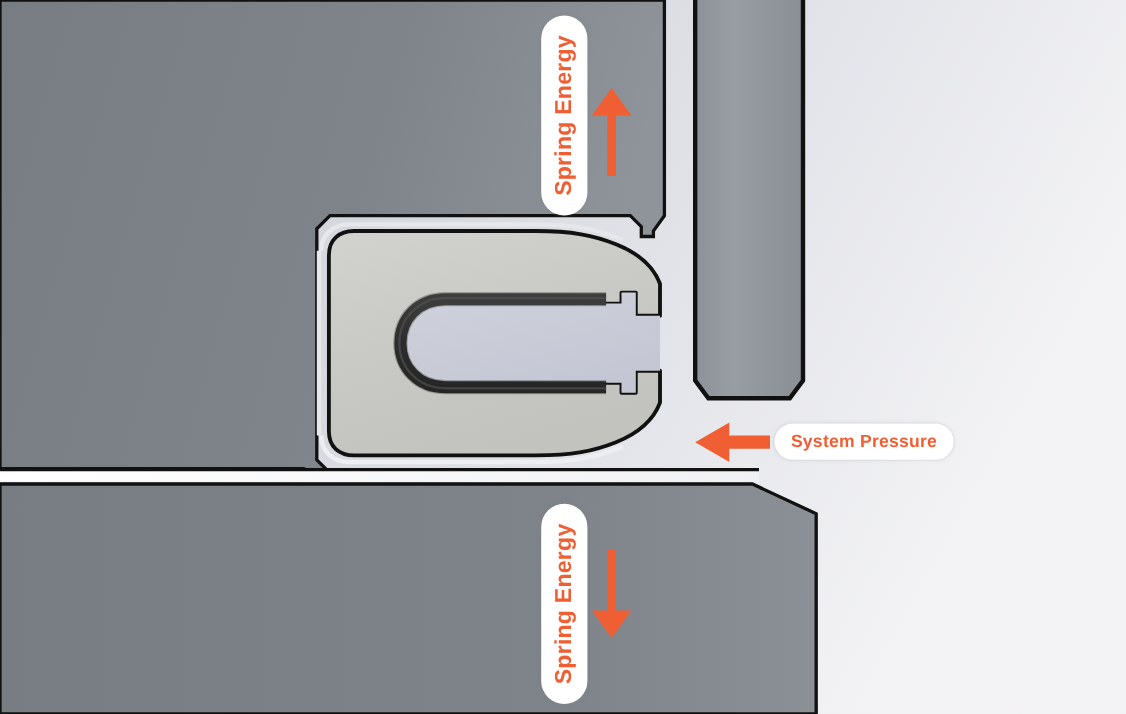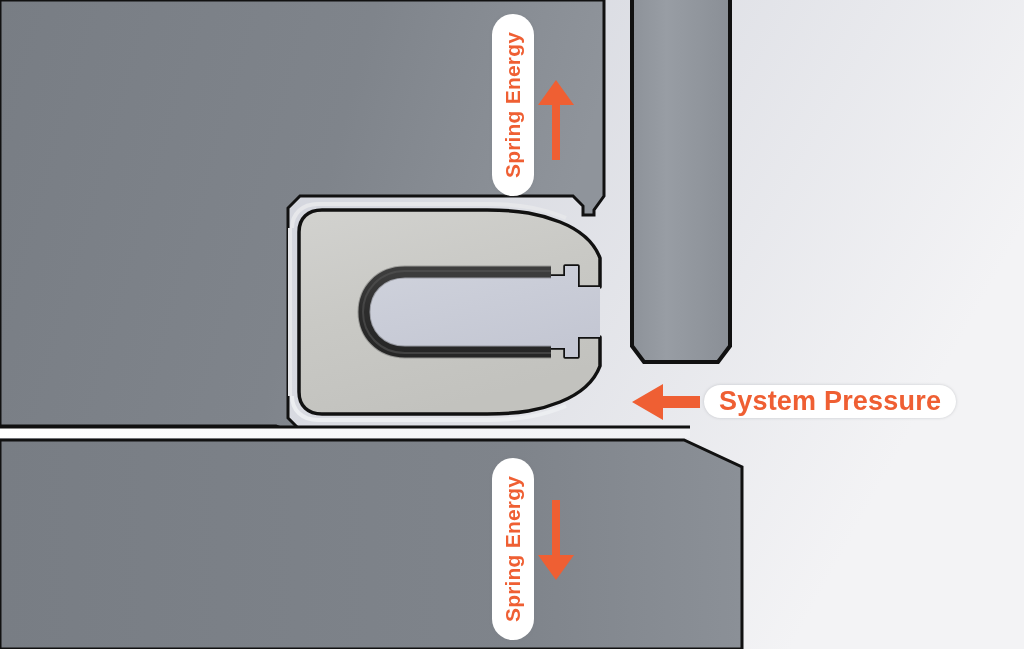--- a/index.html
+++ b/index.html
@@ -56,21 +56,21 @@
   #label-spring-energy-bottom {
     left: 492px;
     top: 458px;
     height: 182px;
   }
   #label-system-pressure {
     left: 704px;
     top: 385px;
     height: 33px;
     padding: 0 15px;
-    font-size: 27px;
+    font-size: 16px;
     justify-content: center;
   }
 </style>
 </head>
 <body>
 
 <div id="stage">
 
   <svg id="diagram-svg" viewBox="0 0 1024 649">
     <defs>

